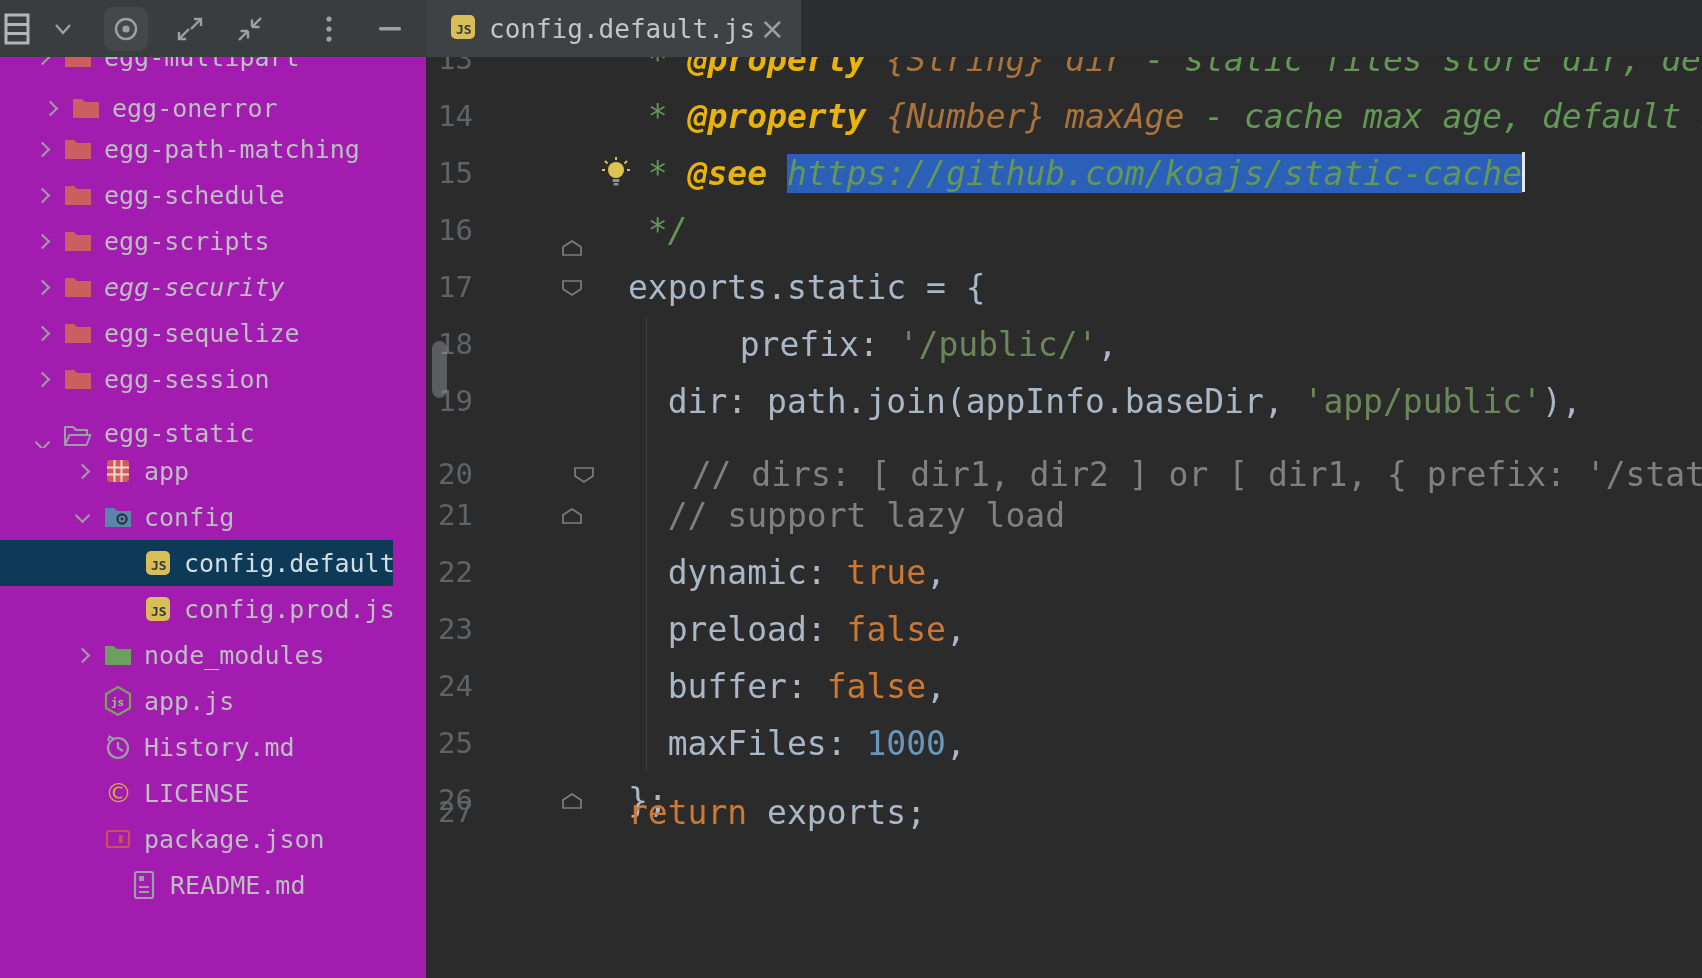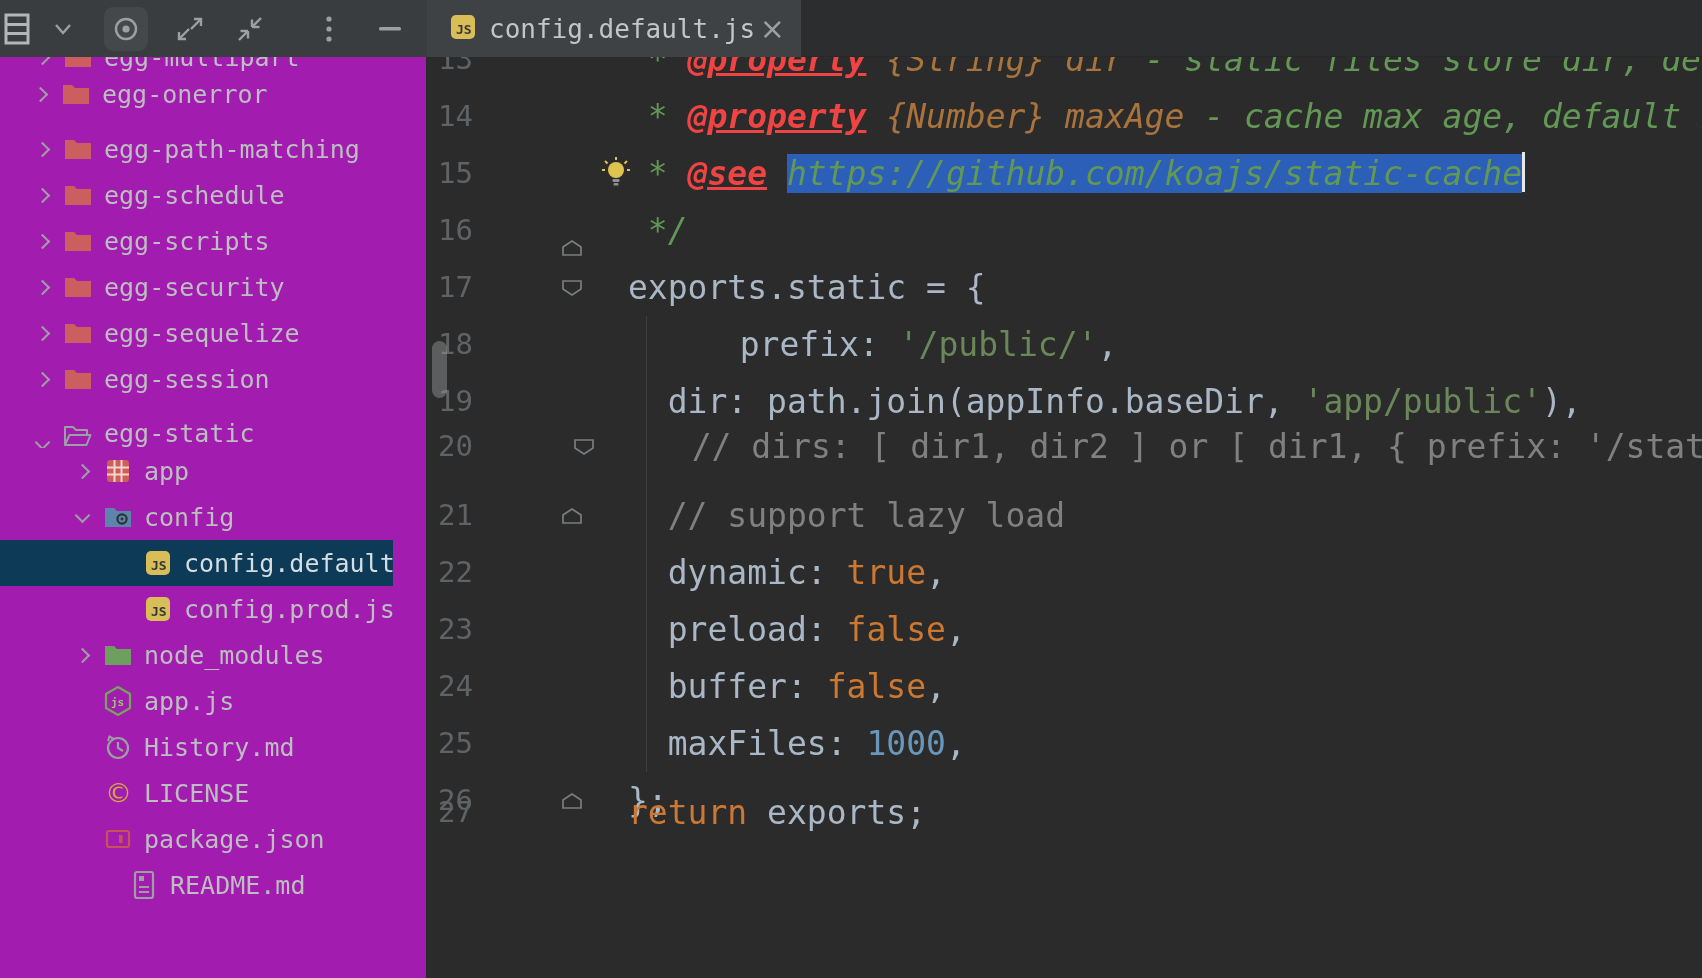--- a/index.html
+++ b/index.html
@@ -42,21 +42,21 @@
   
   #editor { position:absolute; left:427px; top:0; width:1275px; height:978px; background:#2b2b2b; z-index:1; overflow:hidden; }
   #indent-guide { position:absolute; left:219px; top:316px; width:1px; height:456px; background:#3e3e3e; }
   .eline { position:absolute; left:0; width:1275px; height:57px; display:flex; align-items:center; }
   .lnum { width:46px; flex:none; text-align:right; color:#606366; font-size:29px; line-height:57px; }
   .foldslot { width:26px; flex:none; margin-left:86px; display:flex; align-items:center; justify-content:center; }
   .code { margin:0 0 0 43px; font-family:"DejaVu Sans Mono", monospace; font-size:33px; line-height:57px;
     white-space:pre; color:#a9b7c6; }
   .tok-plain { color:#a9b7c6; }
   .tok-doc  { color:#629755; font-style:italic; }
-  .tok-tag  { color:#ef4444; font-style:italic; font-weight:bold; text-decoration:underline; }
+  .tok-tag  { color:#eab308; font-style:italic; font-weight:bold; }
   .tok-typv { color:#a8733c; font-style:italic; }
   .tok-str  { color:#6a8759; }
   .tok-kw   { color:#cc7832; }
   .tok-num  { color:#6897bb; }
   .tok-cmt  { color:#808080; }
   .tok-sel  { background:#2b5fb8; }
   .caret { display:inline-block; width:3px; height:40px; background:#e8e8e8; vertical-align:-7px; }
   .bulb { position:absolute; left:172px; top:11px; }
 </style>
 </head>
@@ -139,21 +139,21 @@
           <span class="chevslot">
             <span class="chev right"></span>
           </span>
           <span class="ticon">
             <svg width="28" height="22" viewBox="0 0 28 22">
               <path d="M1 2 h9 l3 3 h14 v16 H1 z" fill="#cb5f5f"></path>
             </svg>
           </span>
           <span class="tlabel">egg-multipart</span>
         </div>
-        <div class="trow" style="top: 14px; padding-left: 20px;">
+        <div class="trow" style="top: 28px; padding-left: 30px;">
           <span class="chevslot">
             <span class="chev right"></span>
           </span>
           <span class="ticon">
             <svg width="28" height="22" viewBox="0 0 28 22">
               <path d="M1 2 h9 l3 3 h14 v16 H1 z" fill="#cb5f5f"></path>
             </svg>
           </span>
           <span class="tlabel">egg-onerror</span>
         </div>
@@ -183,21 +183,21 @@
           <span class="chevslot">
             <span class="chev right"></span>
           </span>
           <span class="ticon">
             <svg width="28" height="22" viewBox="0 0 28 22">
               <path d="M1 2 h9 l3 3 h14 v16 H1 z" fill="#cb5f5f"></path>
             </svg>
           </span>
           <span class="tlabel">egg-scripts</span>
         </div>
-        <div class="trow" style="top: 207px; padding-left: 22px;">
+        <div class="trow" style="top: 207px; padding-left: 22px; font-style: italic;">
           <span class="chevslot">
             <span class="chev right"></span>
           </span>
           <span class="ticon">
             <svg width="28" height="22" viewBox="0 0 28 22">
               <path d="M1 2 h9 l3 3 h14 v16 H1 z" fill="#cb5f5f"></path>
             </svg>
           </span>
           <span class="tlabel">egg-security</span>
         </div>
@@ -405,21 +405,21 @@
         <div class="eline" style="top: 316px; gap: 36px;">
           <span class="lnum">18</span>
           <span class="foldslot"></span>
           <pre class="code"><span class="tok-plain">  prefix: </span><span class="tok-str">'/public/'</span><span class="tok-plain">,</span></pre>
         </div>
         <div class="eline" style="top: 373px;">
           <span class="lnum">19</span>
           <span class="foldslot"></span>
           <pre class="code"><span class="tok-plain">  dir: path.join(appInfo.baseDir, </span><span class="tok-str">'app/public'</span><span class="tok-plain">),</span></pre>
         </div>
-        <div class="eline" style="top: 418px; gap: 12px;">
+        <div class="eline" style="top: 446px; gap: 12px;">
           <span class="lnum">20</span>
           <span class="foldslot">
             <svg width="24" height="22" viewBox="0 0 24 22">
               <polygon points="3,4 21,4 21,12 12,18 3,12" stroke="#7a7d7f" stroke-width="1.7" fill="none"></polygon>
             </svg>
           </span>
           <pre class="code"><span class="tok-cmt">  // dirs: [ dir1, dir2 ] or [ dir1, { prefix: '/static2', dir: dir2 } ]</span></pre>
         </div>
         <div class="eline" style="top: 487px;">
           <span class="lnum">21</span>

